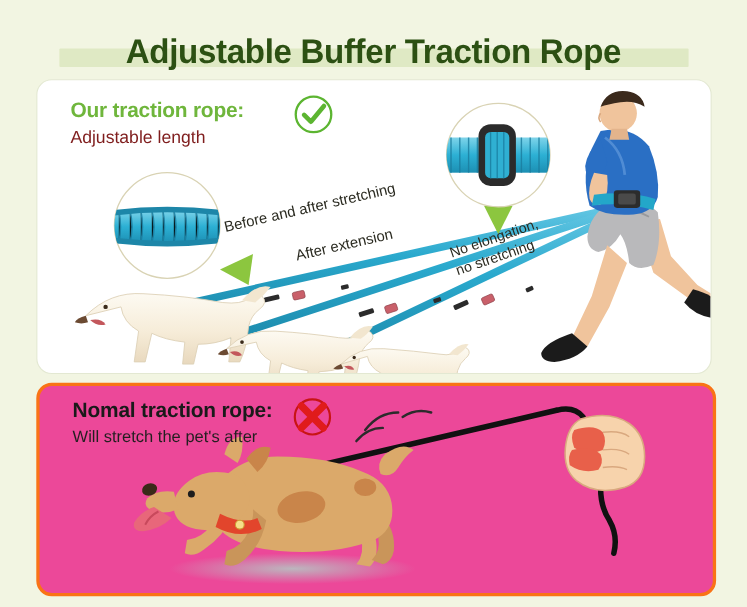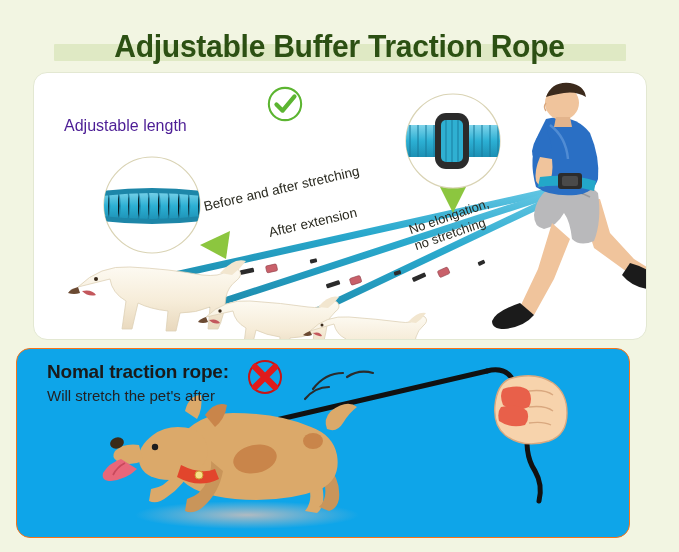--- a/index.html
+++ b/index.html
@@ -25,33 +25,33 @@
     transform:scaleX(0.97);
   }
 
   
   .card-top{
     position:absolute;left:33px;top:72px;width:612px;height:266px;
     background:#ffffff;border:1px solid #e3e8d2;border-radius:14px;
     overflow:hidden;
   }
   .card-bottom{
-    position:absolute;left:16px;top:348px;width:612px;height:188px;
-    background:#0ea5e9;border:1px solid #f97316;border-radius:14px;
+    position:absolute;left:33px;top:348px;width:612px;height:188px;
+    background:#ec4899;border:3px solid #f97316;border-radius:14px;
     overflow:hidden;
   }
 
   
   .h-green{
     position:absolute;left:30px;top:17px;
     font-size:19px;font-weight:bold;color:#6fb63c;letter-spacing:-0.2px;
   }
   .h-sub{
     position:absolute;left:30px;top:44px;
-    font-size:16px;color:#4c1d95;
+    font-size:16px;color:#7f1d1d;
   }
   .h-black{
     position:absolute;left:30px;top:12px;
     font-size:19px;font-weight:bold;color:#1a1a1a;letter-spacing:-0.2px;
   }
   .h-sub2{
     position:absolute;left:30px;top:38px;
     font-size:15px;color:#231f20;
   }
 
@@ -234,20 +234,21 @@
           <rect x="407" y="47" width="22" height="42" rx="5" fill="#2fb0d2"></rect>
           <g stroke="#1d86a8" stroke-width="1.2">
             <path d="M412,47 v42"></path>
               <path d="M418,47 v42"></path>
               <path d="M424,47 v42"></path>
           </g>
         </g>
       </g>
     </svg>
 
+    <div class="h-green">Our traction rope:</div>
     <div class="h-sub">Adjustable length</div>
 
     <svg class="ico-check" viewBox="0 0 40 40">
       <circle cx="20" cy="20" r="17" fill="none" stroke="#5cb531" stroke-width="2.2"></circle>
       <path d="M11 20.5 L17.5 27 L30 12" fill="none" stroke="#5cb531" stroke-width="4.4" stroke-linecap="round" stroke-linejoin="round"></path>
     </svg>
 
     <div class="rlabel rl1">Before and after stretching</div>
     <div class="rlabel rl2">After extension</div>
     <div class="rlabel rl3">

